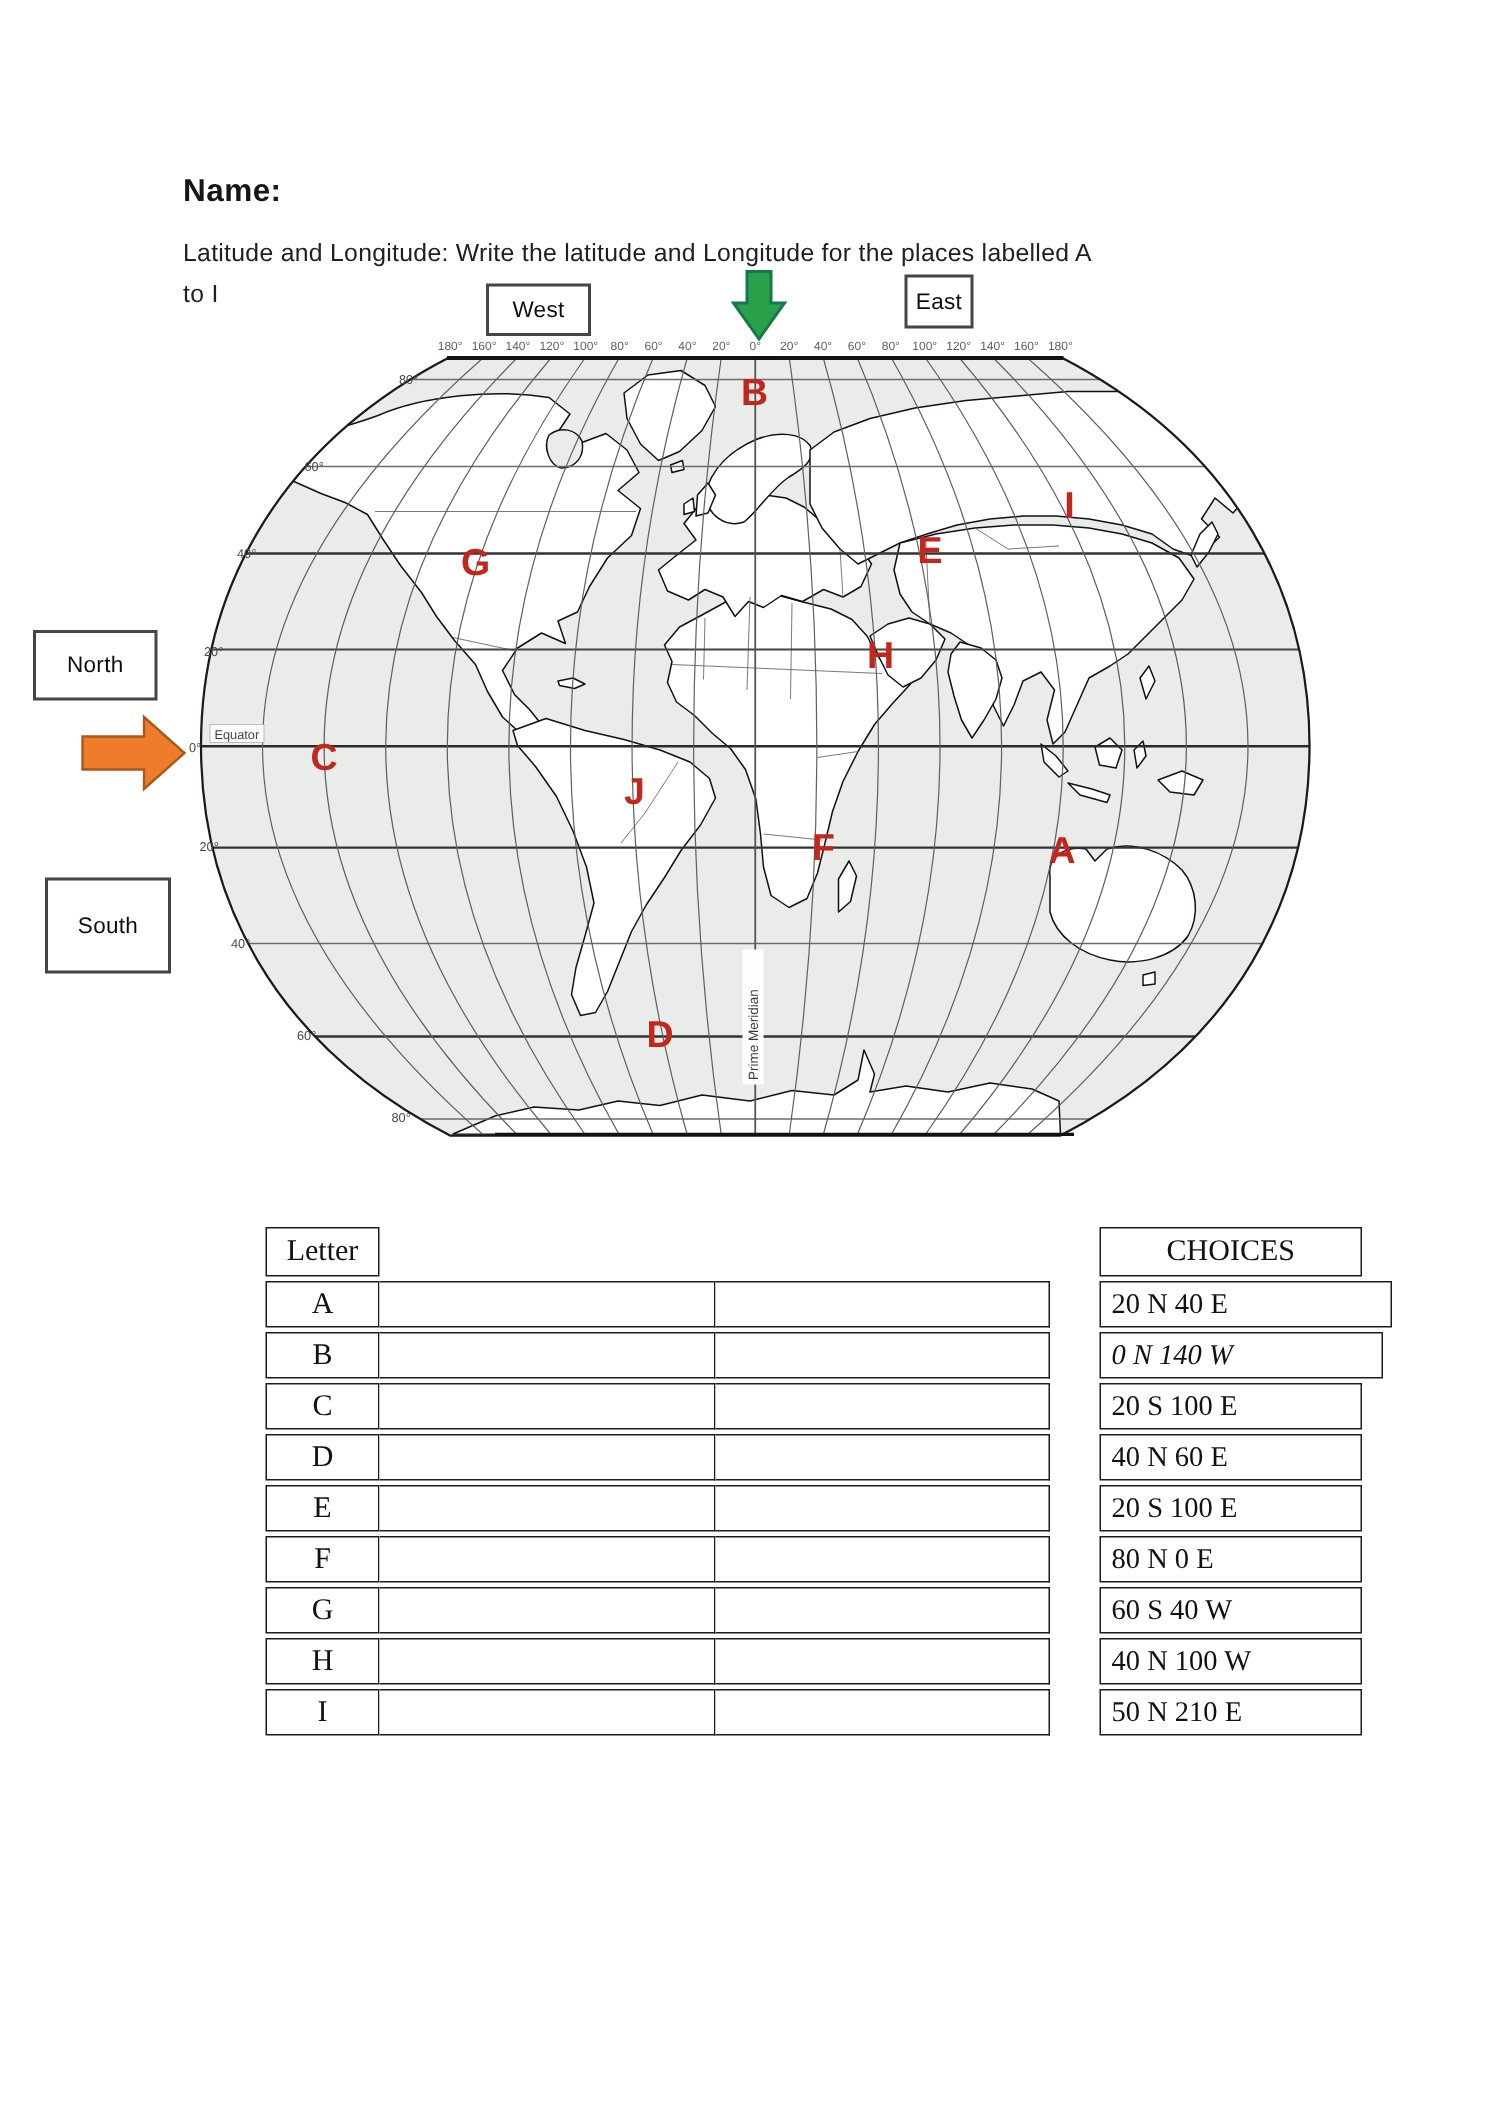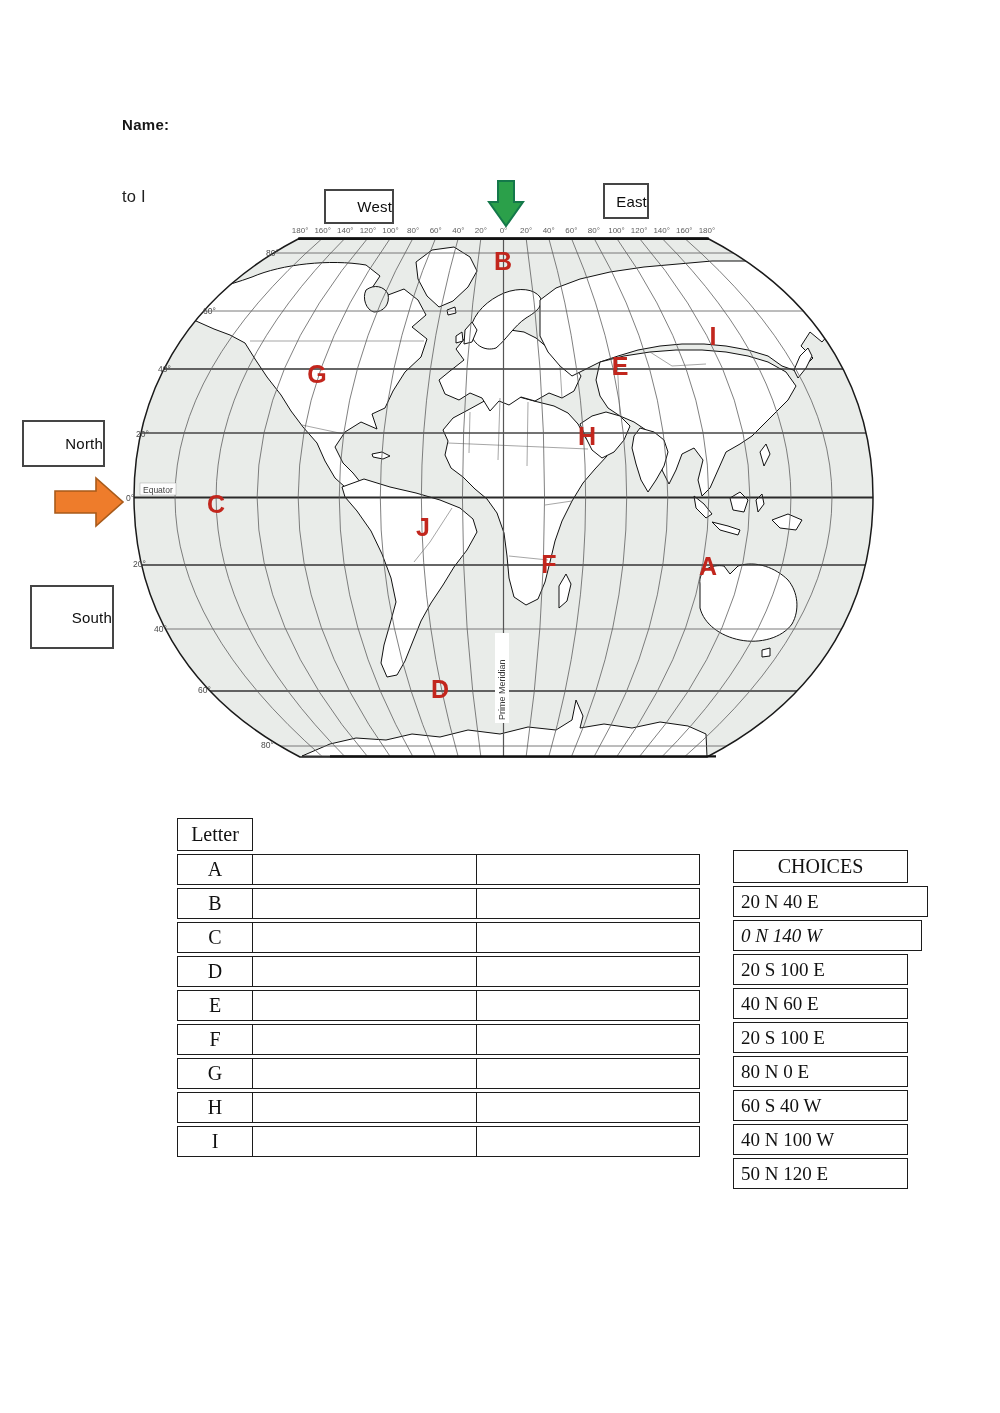--- a/index.html
+++ b/index.html
@@ -1,44 +1,44 @@
 <!DOCTYPE html>
 <html><head>
 <meta charset="utf-8">
 <style>
   html,body{margin:0;padding:0;}
   body{
     width:1000px;height:1413px;position:relative;background:#ffffff;
     font-family:"Liberation Sans",sans-serif;overflow:hidden;color:#161616;
   }
   .abs{position:absolute;}
-  .name-label{left:122px;top:116px;font-size:15px;font-weight:bold;letter-spacing:.3px;text-align:right;}
+  .name-label{left:122px;top:116px;font-size:21px;font-weight:bold;letter-spacing:.3px;text-align:right;}
   .instructions{left:122px;top:156px;width:800px;font-size:16.5px;line-height:1.65;letter-spacing:.2px;color:#202020;}
   .dirbox{
-    background:#fff;border:2px solid #454545;display:flex;align-items:center;justify-content:flex-end;
+    background:#fff;border:2px solid #454545;display:flex;align-items:center;justify-content:center;
     font-size:15px;color:#0d0d0d;box-sizing:border-box;letter-spacing:.2px;
   }
   .tbl{position:absolute;}
   .trow{display:flex;margin-bottom:3px;}
   .tcell{
     border:1.9px solid #1c1c1c;box-sizing:border-box;background:#fff;height:31px;
     font-family:"Liberation Serif",serif;font-size:20px;color:#111;
     display:flex;align-items:center;justify-content:center;
   }
   .tcell + .tcell{border-left:none;}
   .tcell.hdr{height:33px;font-size:20px;}
   .tcell.choice{justify-content:flex-start;padding-left:7px;font-size:19px;}
   svg text{user-select:none;}
 </style>
 </head>
 <body>
 
 <div class="abs name-label">Name:</div>
 <div class="abs instructions">
-  <br>
+  <span>Latitude and Longitude: Write the latitude and Longitude for the places labelled A</span><br>
   <span>to I</span>
 </div>
 
 <div class="abs dirbox" style="left:324px;top:189px;width:70px;height:35px;">
     <span>West</span>
   </div>
 <div class="abs dirbox" style="left:603px;top:183px;width:46px;height:36px;">
     <span>East</span>
   </div>
 <div class="abs dirbox" style="left:22px;top:392px;width:83px;height:47px;margin-top:28px;">
@@ -234,21 +234,21 @@
     </div>
     <div class="trow">
       <div class="tcell " style="width: 76px;">I</div>
       <div class="tcell " style="width: 224px;"></div>
       <div class="tcell " style="width: 223px;"></div>
     </div>
   </div>
 
 <div class="tbl" style="left:733px;top:818px;" id="choices-table">
     <div class="trow">
-      <div class="tcell hdr" style="width: 175px; margin-top: 32px;">CHOICES</div>
+      <div class="tcell hdr" style="width: 175px;">CHOICES</div>
     </div>
     <div class="trow">
       <div class="tcell choice" style="width: 195px;">20 N 40 E</div>
     </div>
     <div class="trow">
       <div class="tcell choice" style="width: 189px; font-style: italic;">0 N 140 W</div>
     </div>
     <div class="trow">
       <div class="tcell choice" style="width: 175px;">20 S 100 E</div>
     </div>
@@ -261,15 +261,15 @@
     <div class="trow">
       <div class="tcell choice" style="width: 175px;">80 N 0 E</div>
     </div>
     <div class="trow">
       <div class="tcell choice" style="width: 175px;">60 S 40 W</div>
     </div>
     <div class="trow">
       <div class="tcell choice" style="width: 175px;">40 N 100 W</div>
     </div>
     <div class="trow">
-      <div class="tcell choice" style="width: 175px;">50 N 120 E</div>
+      <div class="tcell choice" style="width: 175px;">50 N 210 E</div>
     </div>
   </div>
 
 </body></html>

